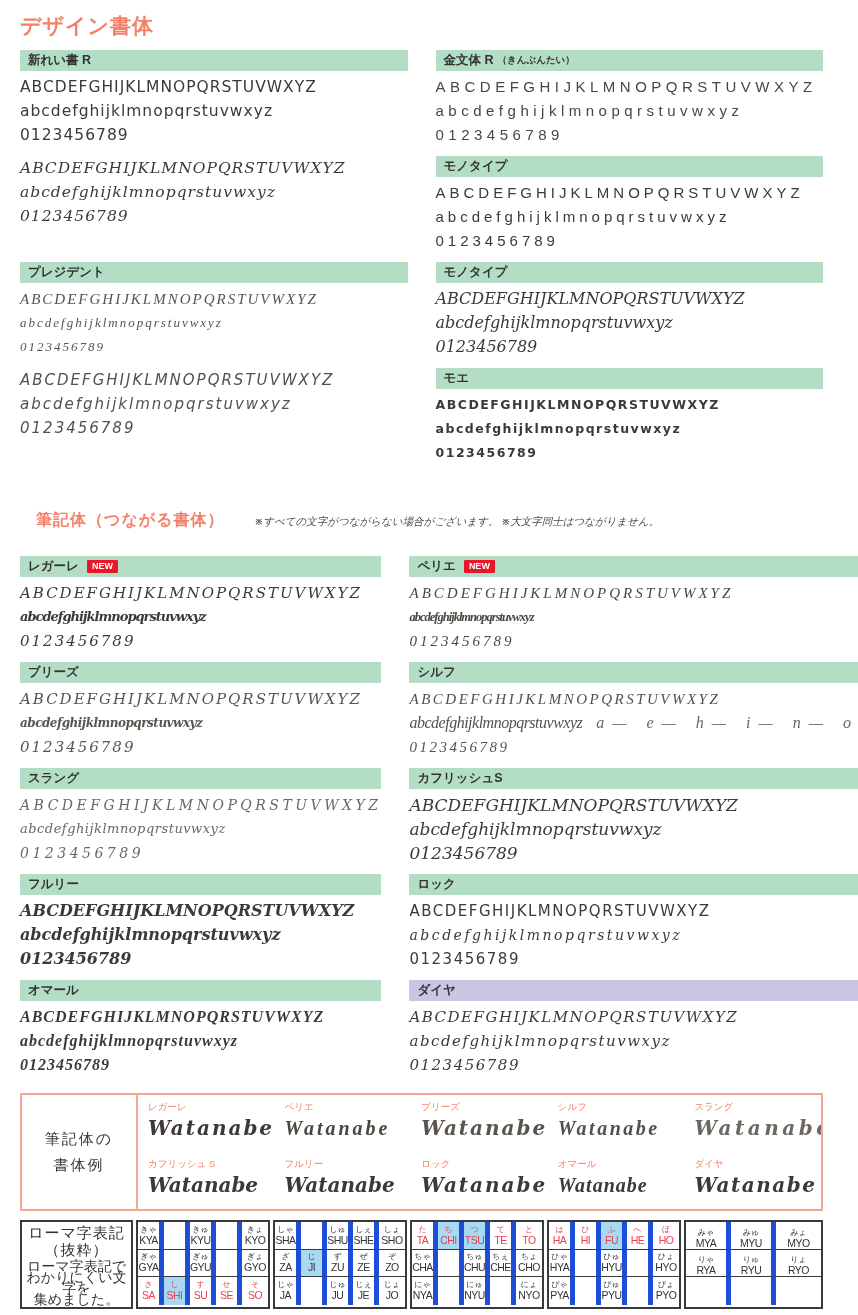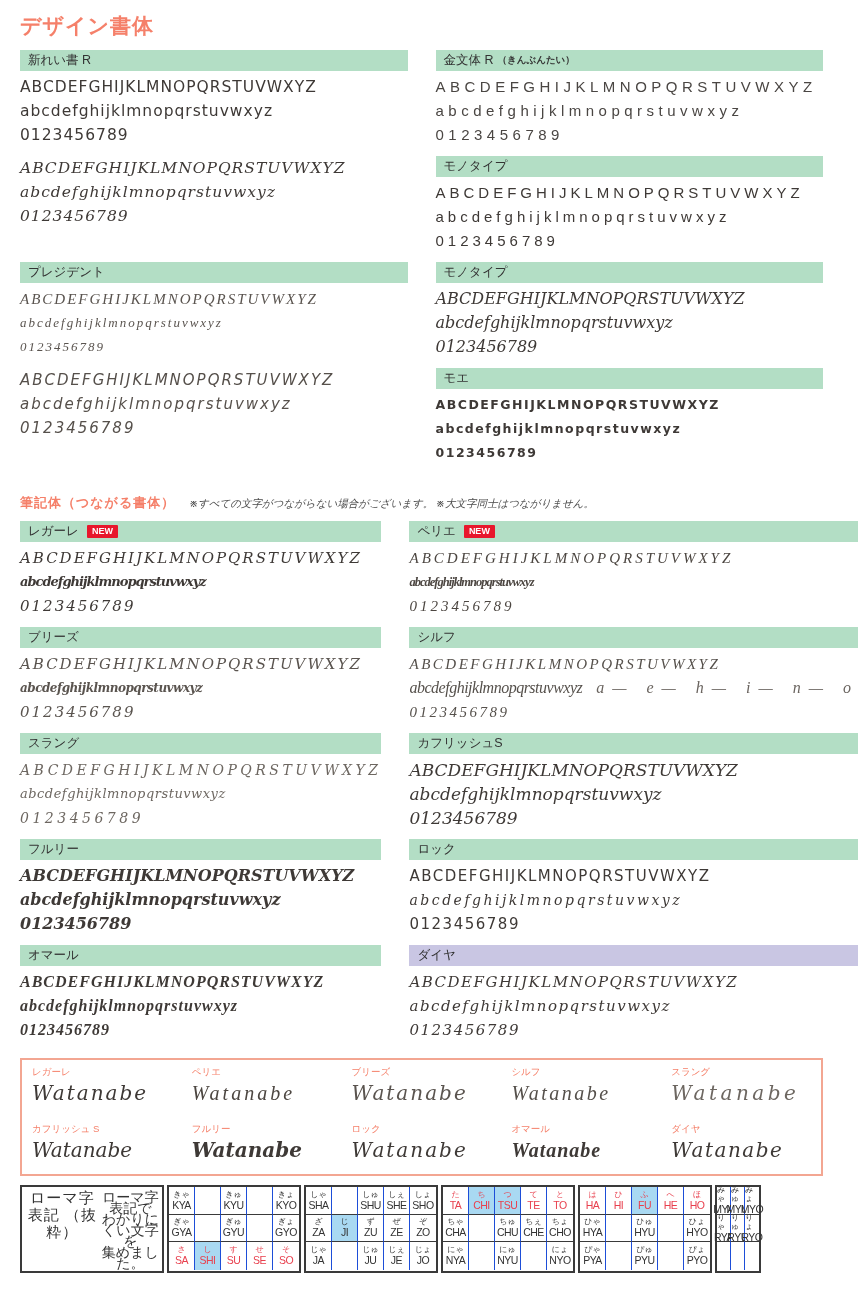--- a/index.html
+++ b/index.html
@@ -7,31 +7,31 @@
     width:858px; height:1315px; background:#fff;
     font-family:"Liberation Sans","DejaVu Sans",sans-serif;
     color:#3c3835; overflow:hidden;
   }
   .page { padding:10px 35px 0 20px; }
   .sec-title {
     color:#f5806a; font-size:21px; font-weight:bold; letter-spacing:1px;
     margin:2px 0 10px 0;
   }
   .sec2-head { display:flex; align-items:baseline; gap:14px; margin:20px 0 9px 0; }
-  .sec2-head .sec-title { margin:0; font-size:13px; }
+  .sec2-head .sec-title { margin:16px; font-size:16px; }
   .sec-note { font-size:10.5px; color:#4a4a4a;font-style:italic; }
 
   .font-grid { display:grid; grid-template-columns:1fr 1fr; column-gap:28px; }
   .card { margin-bottom:9px; }
   .card-header {
     background:#b3dec5; height:21px; display:flex; align-items:center;
     padding:0 8px; margin-bottom:4px;
   }
   .card-header.purple { background:#c9c6e3; }
-  .card-title { font-size:12.5px; font-weight:normal; color:#333; }
+  .card-title { font-size:12.5px; font-weight:bold; color:#333; }
   .card-note { font-size:9.5px; font-weight:bold; color:#333; margin-left:4px; }
   .new-badge {
     background:#e8172c; color:#fff; font-size:9px; font-weight:bold;
     padding:1px 5px 2px; margin-left:8px; border-radius:1px;
   }
   .sample { font-size:16px; line-height:24px; white-space:nowrap; color:#3e3936; }
   .swash { margin-left:14px; letter-spacing:8px; color:#6a645f; }
 
   
   .f-shinreisho .sample { font-family:"DejaVu Sans",sans-serif; letter-spacing:1px; font-size:15.5px; }
@@ -65,40 +65,40 @@
     border:2px solid #f3a692; display:flex; margin-top:7px; height:118px;
   }
   .example-label {
     width:116px; border-right:2px solid #f3a692; display:flex;
     align-items:center; justify-content:center; text-align:center;
     font-size:15px; letter-spacing:2px; color:#3c3835; white-space:pre-line; line-height:26px;
   }
   .example-grid { flex:1; display:grid; grid-template-columns:repeat(5,1fr); grid-template-rows:1fr 1fr; }
   .example-cell { padding:6px 4px 0 10px; overflow:hidden; }
   .example-cell .ex-label { font-size:9.5px; color:#f5806a; margin-bottom:1px; }
-  .example-cell .word { font-size:20px; line-height:26px; white-space:nowrap; }
+  .example-cell .word { font-size:20px; line-height:26px; white-space:nowrap;font-weight:bold; }
   .example-cell.f-rock .word { font-family:"DejaVu Serif",serif; font-style:italic; letter-spacing:2px; }
 
   
   .romaji-wrap { display:flex; gap:3px; margin-top:9px; align-items:stretch; }
   .romaji-label {
     width:144px; border:2px solid #3a3a3a; text-align:center;
-    display:flex; flex-direction:row; justify-content:center; padding:2px;
+    display:flex; flex-direction:column; justify-content:center; padding:2px;
   }
   .romaji-label .big { font-size:15px; letter-spacing:1px; line-height:17px; color:#333; }
   .romaji-label .small { font-size:14px; line-height:11px; color:#333; margin-top:3px; white-space:pre-line; }
   .rblock { border:2px solid #3a3a3a; display:flex; flex-direction:column; }
   .rrow { display:flex; }
   .rrow:not(:last-child) .rcell { border-bottom:1px solid #3a3a3a; }
   .rcell {
     width:26px; height:27.5px; display:flex; flex-direction:column;
     align-items:center; justify-content:center; background:#fff;
   }
-  .rblock-e .rcell { width:14px; }
-  .rcell:not(:last-child) { border-right:1px solid #1d4ed8; }
+  .rblock-e .rcell { width:45px;justify-content:flex-end; }
+  .rcell:not(:last-child) { border-right:5px solid #1d4ed8; }
   .rcell .kana { font-size:8px; line-height:9px; color:#333; }
   .rcell .romaji { font-size:10.5px; line-height:12px; color:#333; letter-spacing:-0.5px; }
   .rcell.red .kana, .rcell.red .romaji { color:#e8404e; }
   .rcell.blue { background:#a9d9f2; }
 
   .footer-note {
     font-size:9px; color:#3a3a3a; margin-top:10px; white-space:nowrap; letter-spacing:-0.2px;
   }
 </style>
 </head>
@@ -254,20 +254,22 @@
         <div class="card-header purple">
           <span class="card-title">ダイヤ</span>
         </div>
         <div class="sample upper">ABCDEFGHIJKLMNOPQRSTUVWXYZ</div>
         <div class="sample lower">abcdefghijklmnopqrstuvwxyz</div>
         <div class="sample digits">0123456789</div>
       </div>
     </div>
 
   <div class="example-table">
+    <div class="example-label">筆記体の
+書体例</div>
     <div class="example-grid" id="example-grid">
         <div class="example-cell f-legare">
           <div class="ex-label">レガーレ</div>
           <div class="sample word">Watanabe</div>
         </div>
         <div class="example-cell f-perie">
           <div class="ex-label">ペリエ</div>
           <div class="sample word">Watanabe</div>
         </div>
         <div class="example-cell f-breeze">

